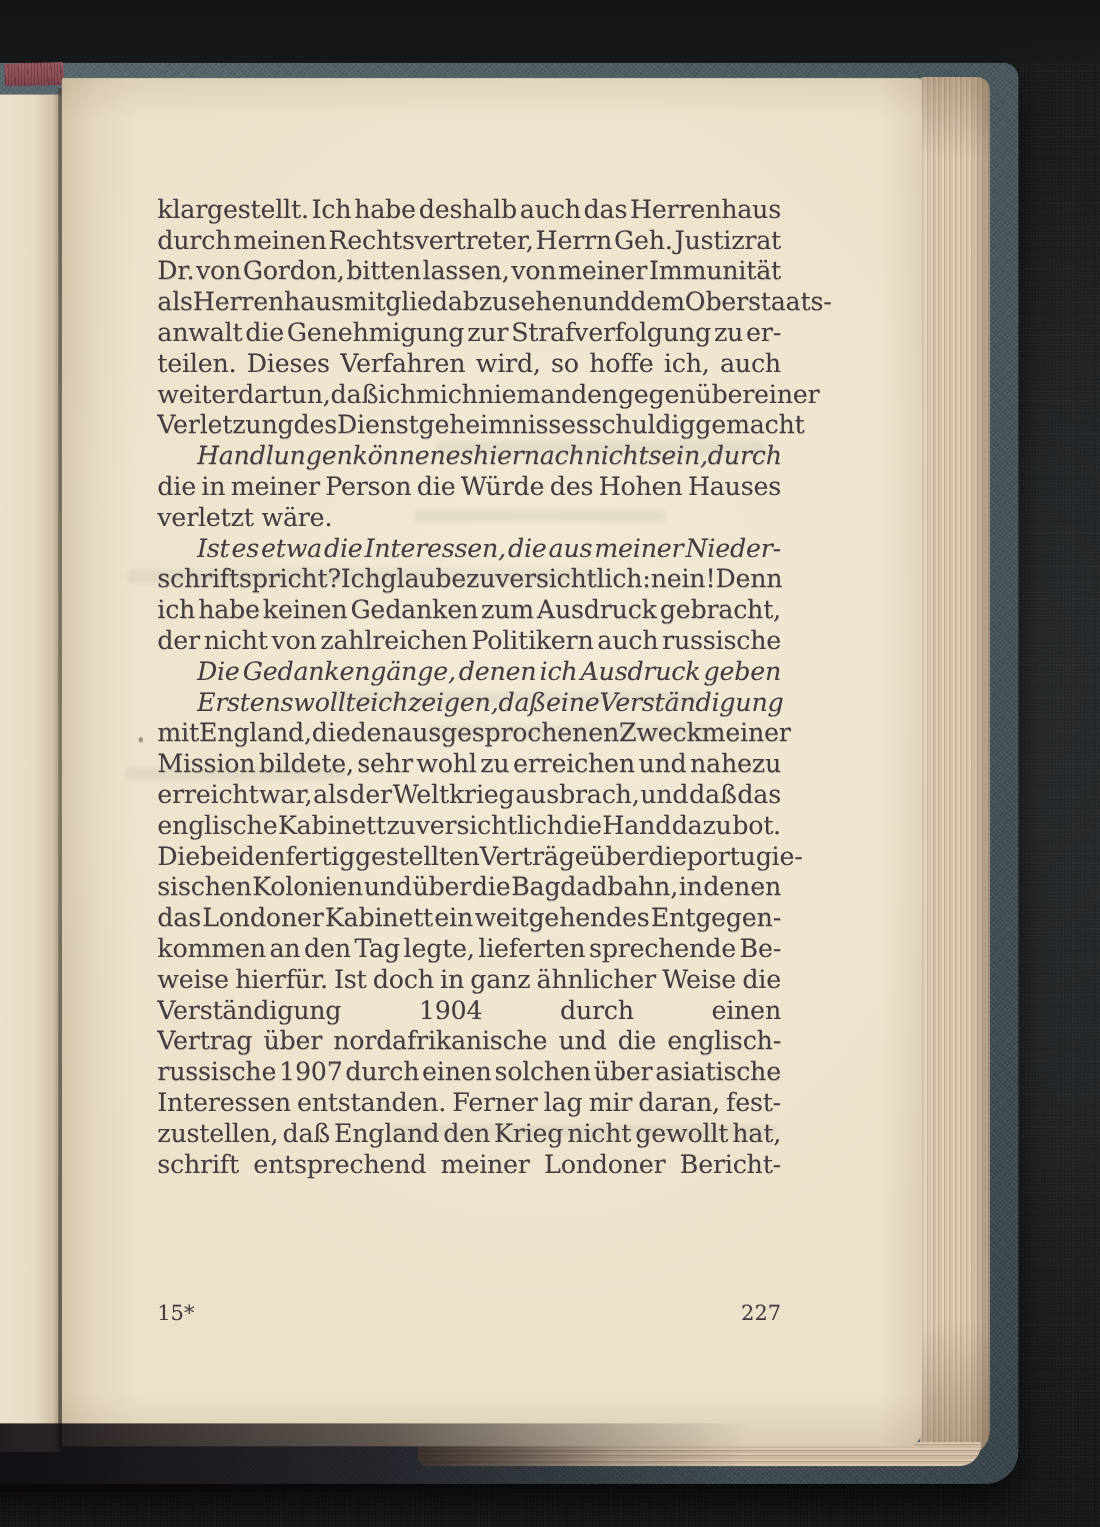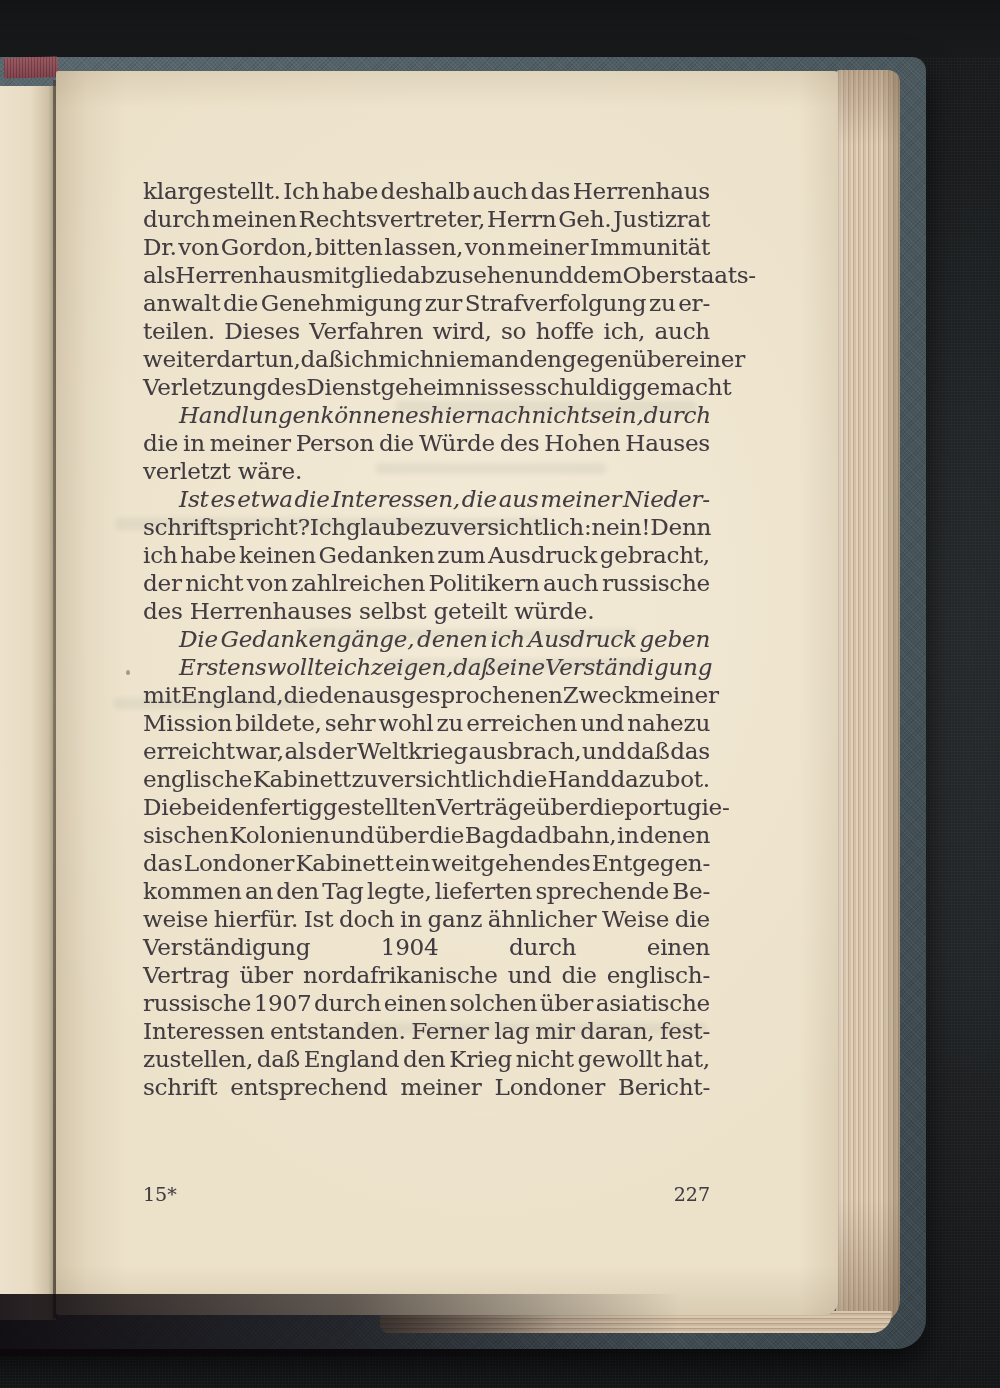--- a/index.html
+++ b/index.html
@@ -235,21 +235,20 @@
         </div>
         <div class="line just">
           <span>der</span>
           <span>nicht</span>
           <span>von</span>
           <span>zahlreichen</span>
           <span>Politikern</span>
           <span>auch</span>
           <span>russische</span>
         </div>
-        <div class="line">des Herrenhauses selbst geteilt würde.</div>
         <div class="line indent just">
           <span>Die</span>
           <span>Gedankengänge,</span>
           <span>denen</span>
           <span>ich</span>
           <span>Ausdruck</span>
           <span>geben</span>
         </div>
         <div class="line indent just">
           <span>Erstens</span>

